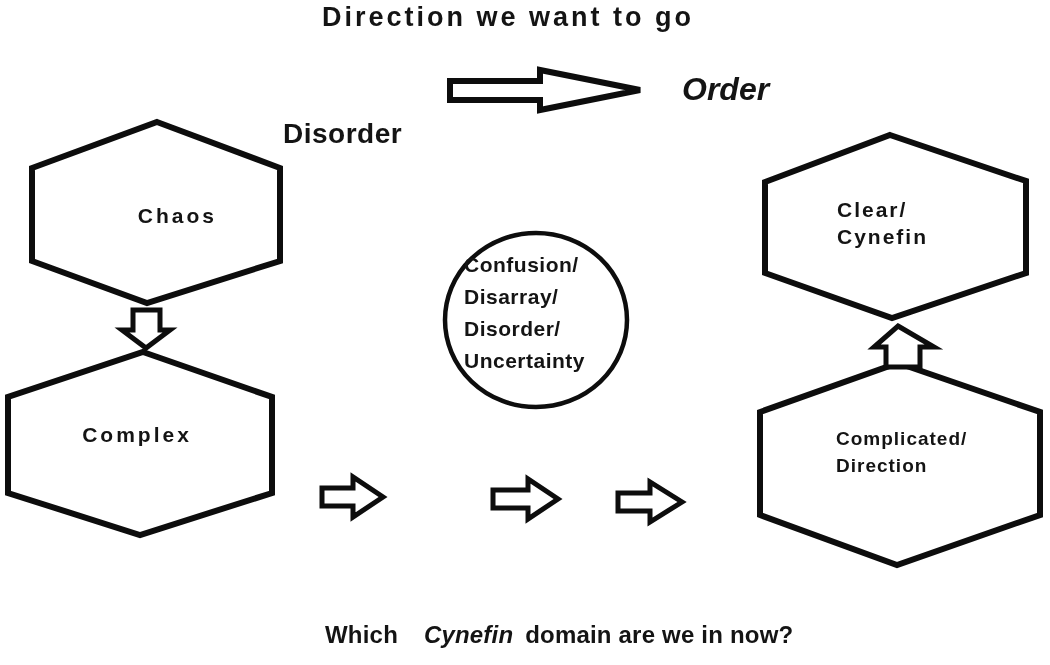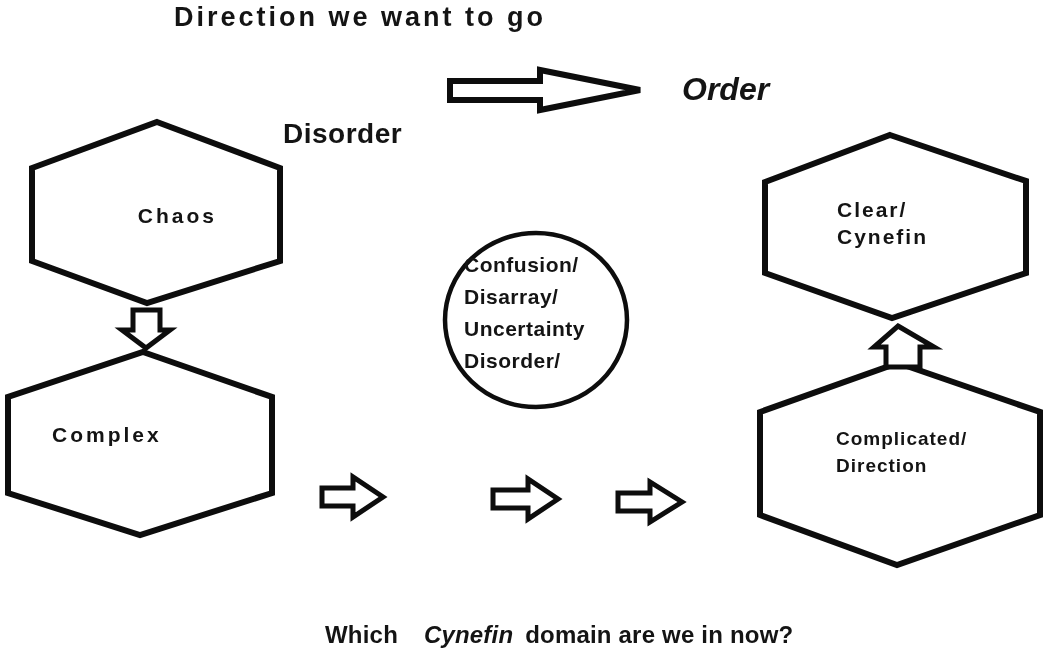--- a/index.html
+++ b/index.html
@@ -31,21 +31,21 @@
   .arrow { stroke-width: 5; }
   .big-arrow { stroke-width: 6; }
   .label {
     position: absolute;
     font-weight: 700;
     color: #141414;
     white-space: nowrap;
   }
   .diagram-title {
     left: 174px; top: 2px; width: 520px;
-    text-align: left;
+    text-align: right;
     font-size: 27px;
     letter-spacing: 3px;
   }
   .disorder-label {
     left: 283px; top: 70px;
     font-size: 28px;
     letter-spacing: 0.5px;
     margin-top: 48px;
   }
   .order-label {
@@ -53,21 +53,22 @@
     font-size: 32px;
     font-style: italic;
   }
   .chaos-label {
     left: 92px; top: 204px; width: 125px;
     text-align: right;
     font-size: 21px;
     letter-spacing: 3px;
   }
   .complex-label {
-    left: 52px; top: 423px; width: 140px;
+    left: 67px; top: 423px; width: 140px;
+    text-align: center;
     font-size: 21px;
     letter-spacing: 3px;
   }
   .circle-label {
     left: 464px; top: 249px;
     font-size: 21px;
     line-height: 32px;
     letter-spacing: 0.5px;
   }
   .clear-label {
@@ -127,22 +128,22 @@
 
   <div class="label order-label">Order</div>
 
   <div class="label chaos-label">Chaos</div>
 
   <div class="label complex-label">Complex</div>
 
   <div class="label circle-label">
     <div>Confusion/</div>
     <div>Disarray/</div>
+    <div>Disorder/</div>
     <div>Uncertainty</div>
-    <div>Disorder/</div>
   </div>
 
   <div class="label clear-label">
     <div>Clear/</div>
     <div>Cynefin</div>
   </div>
 
   <div class="label complicated-label">
     <div>Complicated/</div>
     <div>Direction</div>

